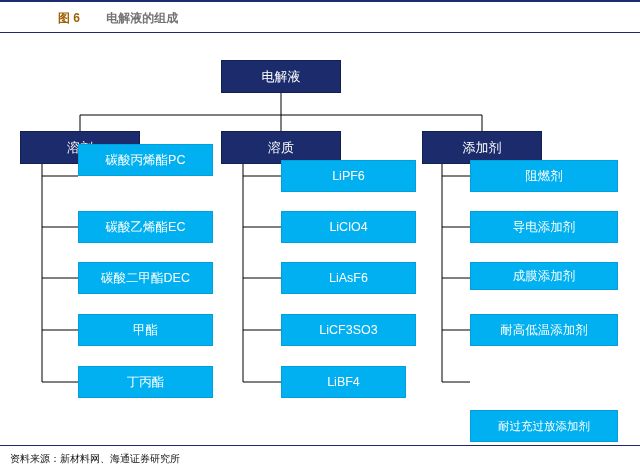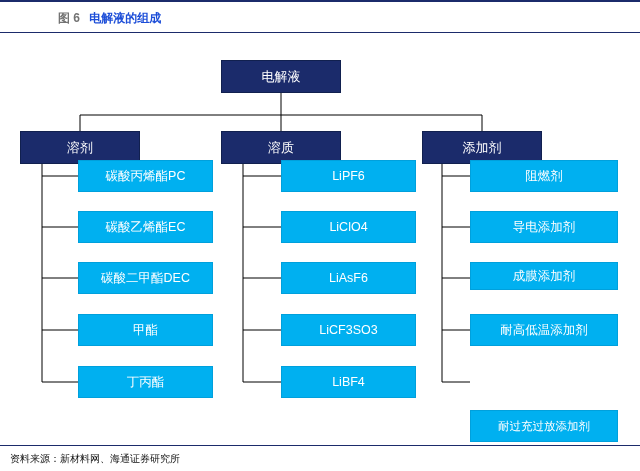--- a/index.html
+++ b/index.html
@@ -32,27 +32,27 @@
   .fig-header-inner {
     position: absolute;
     left: 10px;
     top: 8px;
     font-size: 12px;
     color: #111111;
     white-space: nowrap;
   }
   .fig-label {
     font-weight: bold;
-    color: #737373;
-    margin-right: 6px;
+    color: #a16207;
+    margin-right: 23px;
     padding-left: 48px;
   }
   .fig-title {
     font-weight: bold;
-    color: #1d4ed8;
+    color: #737373;
   }
   .header-rule {
     position: absolute;
     left: 0;
     top: 30px;
     width: 640px;
     height: 1px;
     background: #1b2b6b;
   }
   
@@ -169,31 +169,31 @@
       <line x1="442" y1="298" x2="470" y2="298" stroke="#000000" stroke-width="1"></line>
       <line x1="442" y1="350" x2="470" y2="350" stroke="#000000" stroke-width="1"></line>
     </svg>
 
     <div class="node root-node" style="left:221px; top:28px; width:120px; height:33px;">电解液</div>
 
     <div class="node cat-node" style="left:20px; top:99px; width:120px; height:33px;">溶剂</div>
     <div class="node cat-node" style="left:221px; top:99px; width:120px; height:33px;">溶质</div>
     <div class="node cat-node" style="left:422px; top:99px; width:120px; height:33px;">添加剂</div>
 
-    <div class="node leaf-node" style="left:78px; top:128px; width:135px; height:32px;">碳酸丙烯酯PC</div>
+    <div class="node leaf-node" style="left:78px; top:112px; width:135px; height:32px;">碳酸丙烯酯PC</div>
     <div class="node leaf-node" style="left:78px; top:179px; width:135px; height:32px;">碳酸乙烯酯EC</div>
     <div class="node leaf-node" style="left:78px; top:230px; width:135px; height:32px;">碳酸二甲酯DEC</div>
     <div class="node leaf-node" style="left:78px; top:282px; width:135px; height:32px;">甲酯</div>
     <div class="node leaf-node" style="left:78px; top:334px; width:135px; height:32px;text-align:center;">丁丙酯</div>
 
     <div class="node leaf-node" style="left:281px; top:128px; width:135px; height:32px;">LiPF6</div>
     <div class="node leaf-node" style="left:281px; top:179px; width:135px; height:32px;">LiClO4</div>
     <div class="node leaf-node" style="left:281px; top:230px; width:135px; height:32px;">LiAsF6</div>
     <div class="node leaf-node" style="left:281px; top:282px; width:135px; height:32px;">LiCF3SO3</div>
-    <div class="node leaf-node" style="left:281px; top:334px; width:135px; height:32px;">LiBF4</div>
+    <div class="node leaf-node" style="left:281px; top:334px; width:125px; height:32px;">LiBF4</div>
 
     <div class="node leaf-node" style="left:470px; top:128px; width:148px; height:32px;">阻燃剂</div>
     <div class="node leaf-node" style="left:470px; top:179px; width:148px; height:32px;">导电添加剂</div>
     <div class="node leaf-node" style="left:470px; top:230px; width:148px; height:28px;">成膜添加剂</div>
     <div class="node leaf-node" style="left:470px; top:282px; width:148px; height:32px;">耐高低温添加剂</div>
     <div class="node leaf-node" style="left:470px; top:334px; width:148px; height:32px; font-size:11.5px;margin-top:44px;">耐过充过放添加剂</div>
 
   </div>
 
   <div class="fig-footer">

